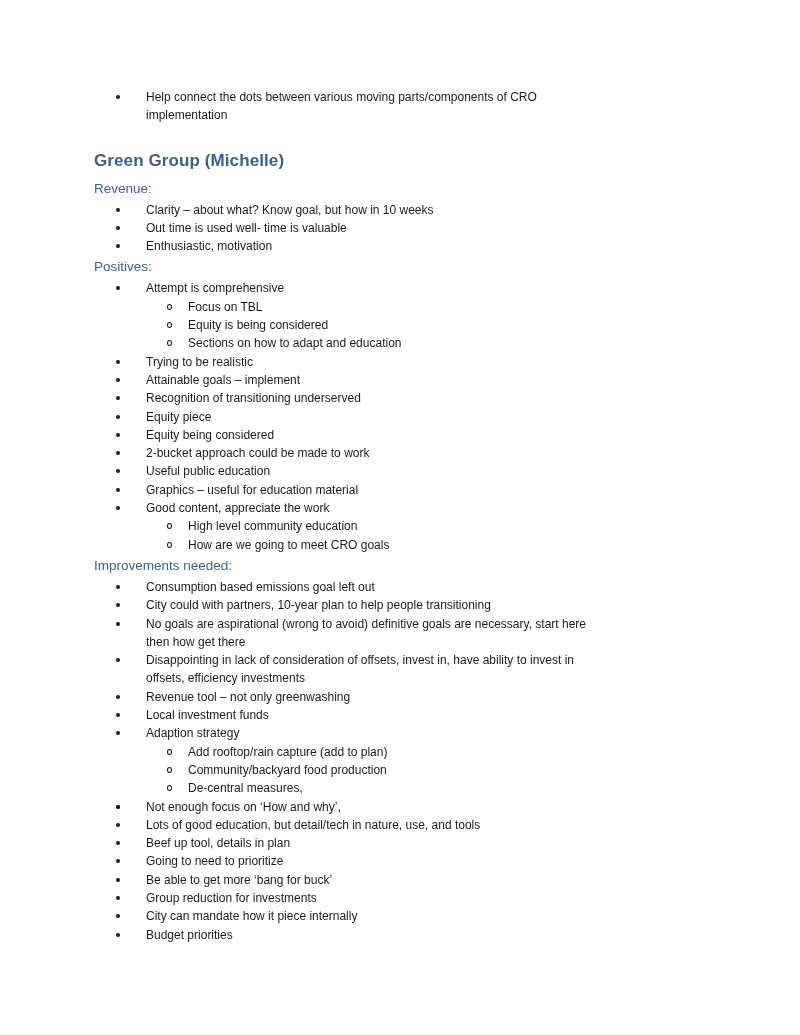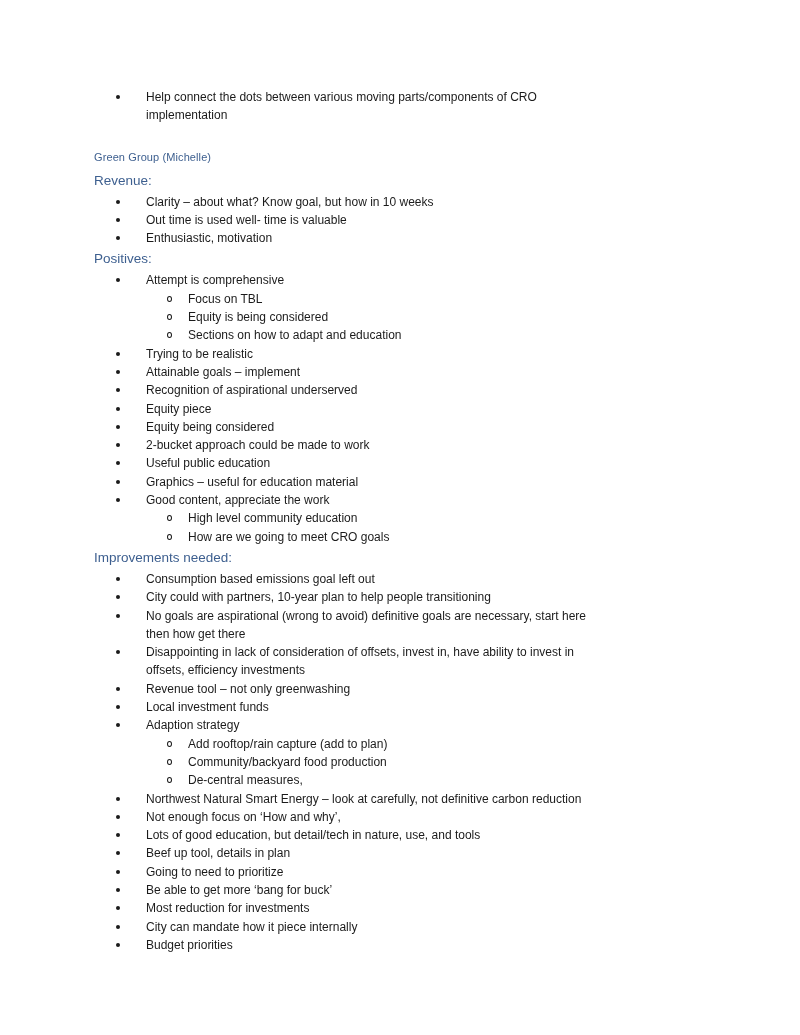--- a/index.html
+++ b/index.html
@@ -15,22 +15,22 @@
     background: var(--page-bg, #ffffff);
     overflow: hidden;
   }
   .content {
     position: absolute;
     top: 88px;
     left: 94px;
     right: 88px;
   }
   .doc-title {
-    font-size: 11px;
-    font-weight: 400;
+    font-size: 17px;
+    font-weight: 700;
     color: var(--heading-color, #365F91);
     margin-top: 26px;
     margin-bottom: 9px;
     letter-spacing: 0.1px;
   }
   .section-heading {
     font-size: 13.5px;
     font-weight: 400;
     color: var(--heading-color, #365F91);
     line-height: 18px;
@@ -91,21 +91,21 @@
           <li class="level-1"><span class="marker"></span><span class="txt">Enthusiastic, motivation</span></li>
         </ul>
         <h2 class="section-heading">Positives:</h2>
         <ul class="bullets">
           <li class="level-1"><span class="marker"></span><span class="txt">Attempt is comprehensive</span></li>
           <li class="level-2"><span class="marker"></span><span class="txt">Focus on TBL</span></li>
           <li class="level-2"><span class="marker"></span><span class="txt">Equity is being considered</span></li>
           <li class="level-2"><span class="marker"></span><span class="txt">Sections on how to adapt and education</span></li>
           <li class="level-1"><span class="marker"></span><span class="txt">Trying to be realistic</span></li>
           <li class="level-1"><span class="marker"></span><span class="txt">Attainable goals – implement</span></li>
-          <li class="level-1"><span class="marker"></span><span class="txt">Recognition of aspirational underserved</span></li>
+          <li class="level-1"><span class="marker"></span><span class="txt">Recognition of transitioning underserved</span></li>
           <li class="level-1"><span class="marker"></span><span class="txt">Equity piece</span></li>
           <li class="level-1"><span class="marker"></span><span class="txt">Equity being considered</span></li>
           <li class="level-1"><span class="marker"></span><span class="txt">2-bucket approach could be made to work</span></li>
           <li class="level-1"><span class="marker"></span><span class="txt">Useful public education</span></li>
           <li class="level-1"><span class="marker"></span><span class="txt">Graphics – useful for education material</span></li>
           <li class="level-1"><span class="marker"></span><span class="txt">Good content, appreciate the work</span></li>
           <li class="level-2"><span class="marker"></span><span class="txt">High level community education</span></li>
           <li class="level-2"><span class="marker"></span><span class="txt">How are we going to meet CRO goals</span></li>
         </ul>
         <h2 class="section-heading">Improvements needed:</h2>
@@ -113,26 +113,26 @@
           <li class="level-1"><span class="marker"></span><span class="txt">Consumption based emissions goal left out</span></li>
           <li class="level-1"><span class="marker"></span><span class="txt">City could with partners, 10-year plan to help people transitioning</span></li>
           <li class="level-1"><span class="marker"></span><span class="txt">No goals are aspirational (wrong to avoid) definitive goals are necessary, start here then how get there</span></li>
           <li class="level-1"><span class="marker"></span><span class="txt">Disappointing in lack of consideration of offsets, invest in, have ability to invest in offsets, efficiency investments</span></li>
           <li class="level-1"><span class="marker"></span><span class="txt">Revenue tool – not only greenwashing</span></li>
           <li class="level-1"><span class="marker"></span><span class="txt">Local investment funds</span></li>
           <li class="level-1"><span class="marker"></span><span class="txt">Adaption strategy</span></li>
           <li class="level-2"><span class="marker"></span><span class="txt">Add rooftop/rain capture (add to plan)</span></li>
           <li class="level-2"><span class="marker"></span><span class="txt">Community/backyard food production</span></li>
           <li class="level-2"><span class="marker"></span><span class="txt">De-central measures,</span></li>
-          <li class="level-1"><span class="marker"></span><span class="txt">Northwest Natural Smart Energy – look at carefully, not definitive carbon reduction</span></li>
+          <li class="level-1"><span class="marker"></span></li>
           <li class="level-1"><span class="marker"></span><span class="txt">Not enough focus on ‘How and why’,</span></li>
           <li class="level-1"><span class="marker"></span><span class="txt">Lots of good education, but detail/tech in nature, use, and tools</span></li>
           <li class="level-1"><span class="marker"></span><span class="txt">Beef up tool, details in plan</span></li>
           <li class="level-1"><span class="marker"></span><span class="txt">Going to need to prioritize</span></li>
           <li class="level-1"><span class="marker"></span><span class="txt">Be able to get more ‘bang for buck’</span></li>
-          <li class="level-1"><span class="marker"></span><span class="txt">Most reduction for investments</span></li>
+          <li class="level-1"><span class="marker"></span><span class="txt">Group reduction for investments</span></li>
           <li class="level-1"><span class="marker"></span><span class="txt">City can mandate how it piece internally</span></li>
           <li class="level-1"><span class="marker"></span><span class="txt">Budget priorities</span></li>
         </ul>
       </div>
 
   </div>
 </div>
 
 </body></html>

